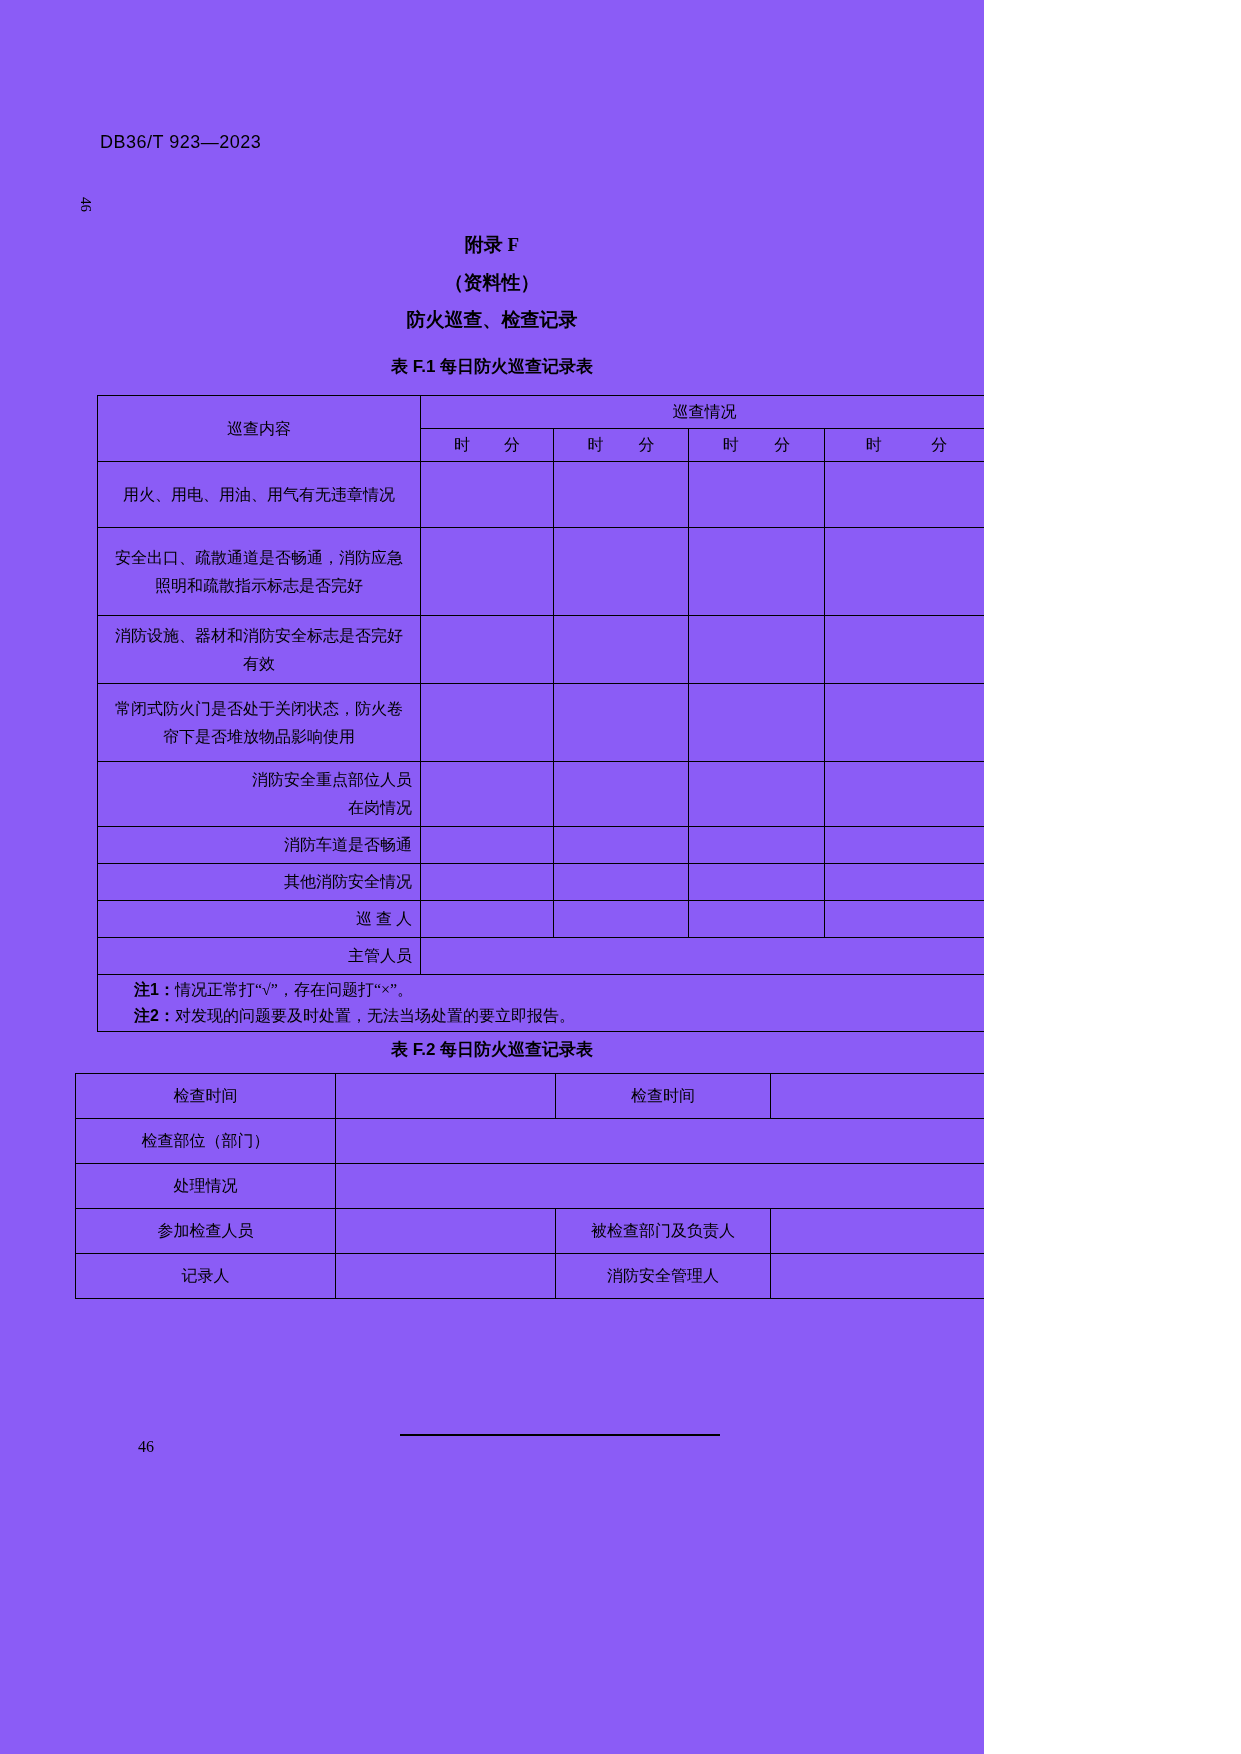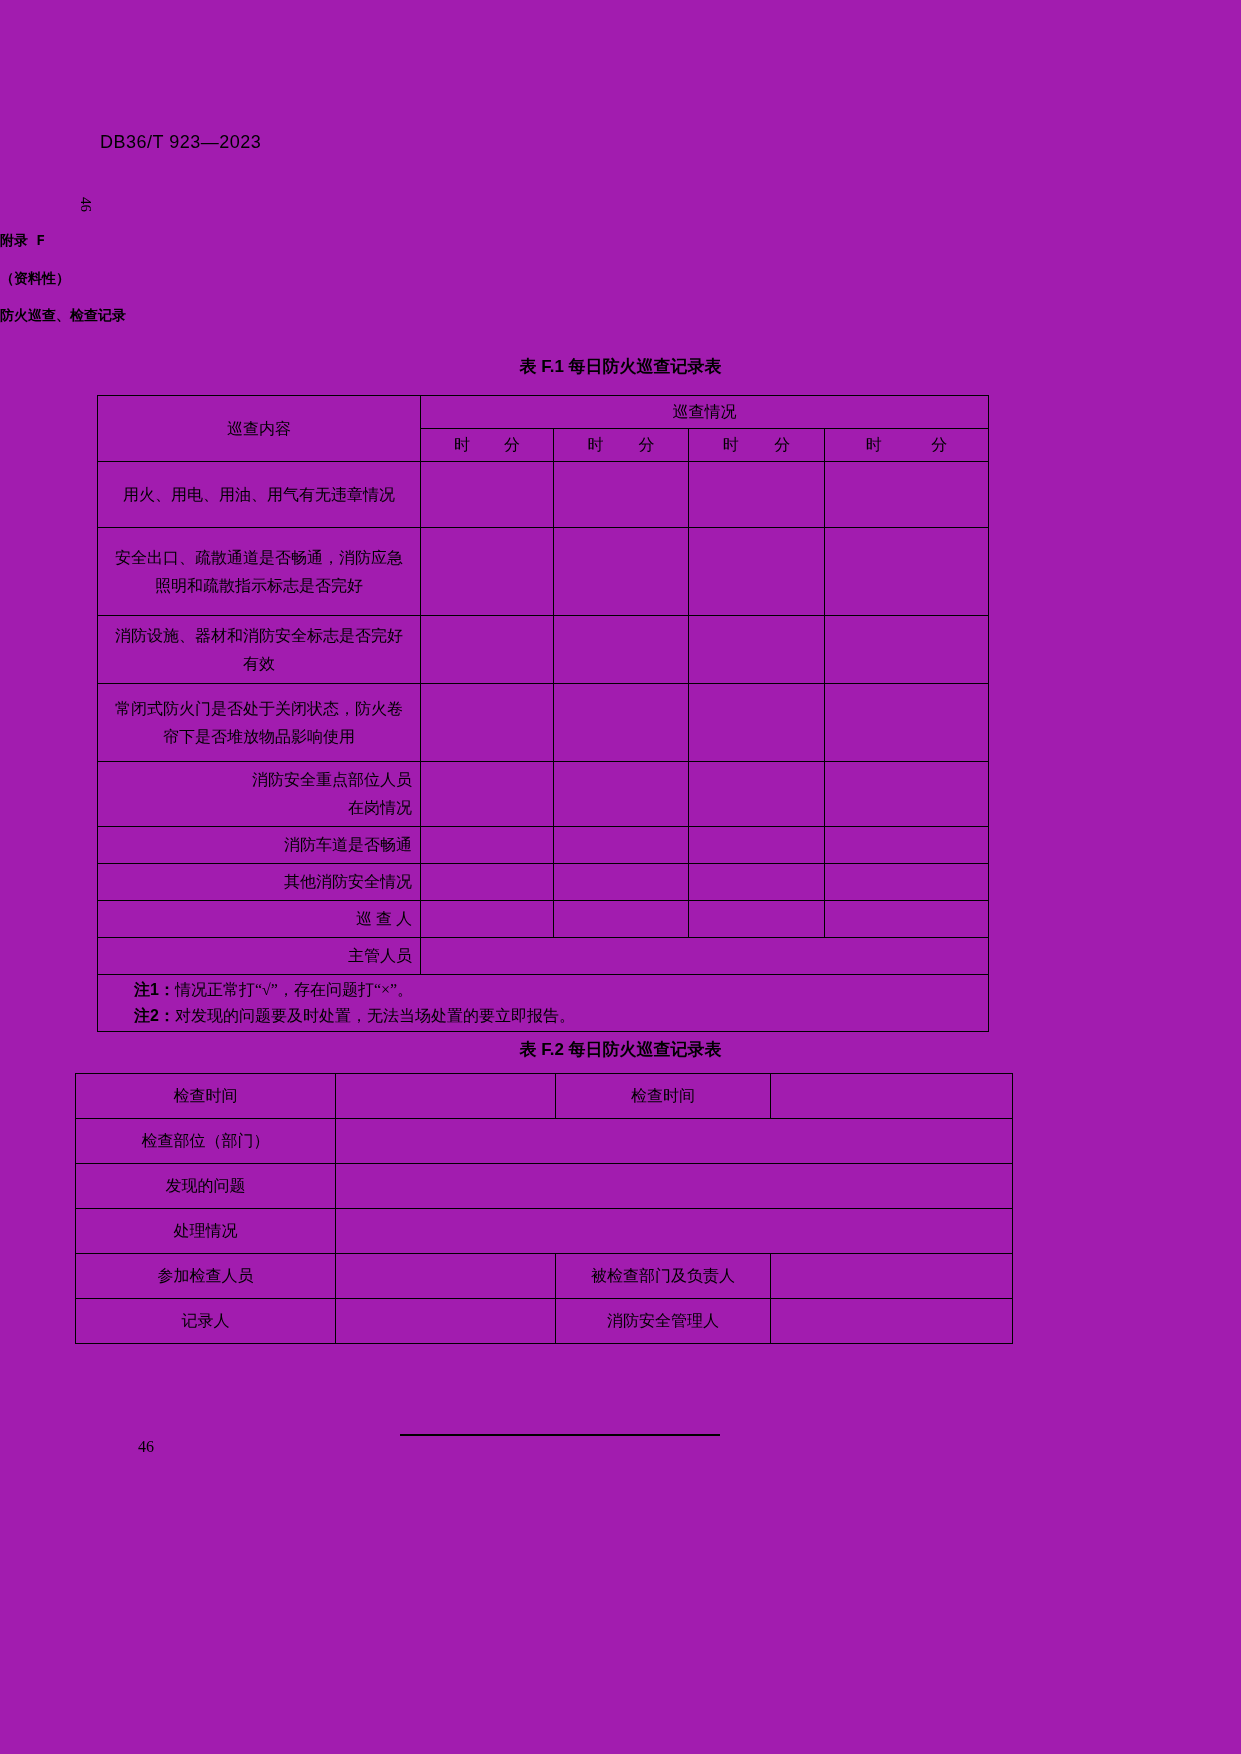--- a/index.html
+++ b/index.html
@@ -1,21 +1,21 @@
 <!DOCTYPE html>
 <html><head>
 <meta charset="utf-8">
 <style>
   * { margin: 0; padding: 0; box-sizing: border-box; }
   html, body { background: #ffffff; }
   .page {
     position: relative;
-    width: 1241px;
+    width: 984px;
     height: 1754px;
-    background: #a21caf;
+    background: #8b5cf6;
     color: #000;
     font-family: "Liberation Serif", "DejaVu Serif", serif;
     overflow: hidden;
   }
   .doc-code {
     position: absolute;
     left: 100px;
     top: 132px;
     font-size: 18px;
     letter-spacing: 0.5px;
@@ -27,24 +27,24 @@
     top: 196px;
     font-size: 15px;
     transform: rotate(90deg);
     transform-origin: center;
     font-family: "Liberation Serif", serif;
   }
   .center-head {
     position: absolute;
     left: 0;
     width: 100%;
-    text-align: left;
-    font-family: Liberation Mono, monospace;
+    text-align: center;
+    font-family: Liberation Serif, serif;
     font-weight: bold;
-    font-size: 14px;
+    font-size: 19px;
   }
   .appendix-title { top: 232px; }
   .appendix-subtitle { top: 270px; }
   .appendix-heading { top: 307px; }
   .table-caption {
     position: absolute;
     left: 0;
     width: 100%;
     text-align: center;
     font-family: "Liberation Sans", "DejaVu Sans", sans-serif;
@@ -246,24 +246,20 @@
         <td>检查时间</td>
         <td></td>
         <td>检查时间</td>
         <td></td>
       </tr>
       <tr>
         <td>检查部位（部门）</td>
         <td colspan="3"></td>
       </tr>
       <tr>
-        <td>发现的问题</td>
-        <td colspan="3"></td>
-      </tr>
-      <tr>
         <td>处理情况</td>
         <td colspan="3"></td>
       </tr>
       <tr>
         <td>参加检查人员</td>
         <td></td>
         <td>被检查部门及负责人</td>
         <td></td>
       </tr>
       <tr>

